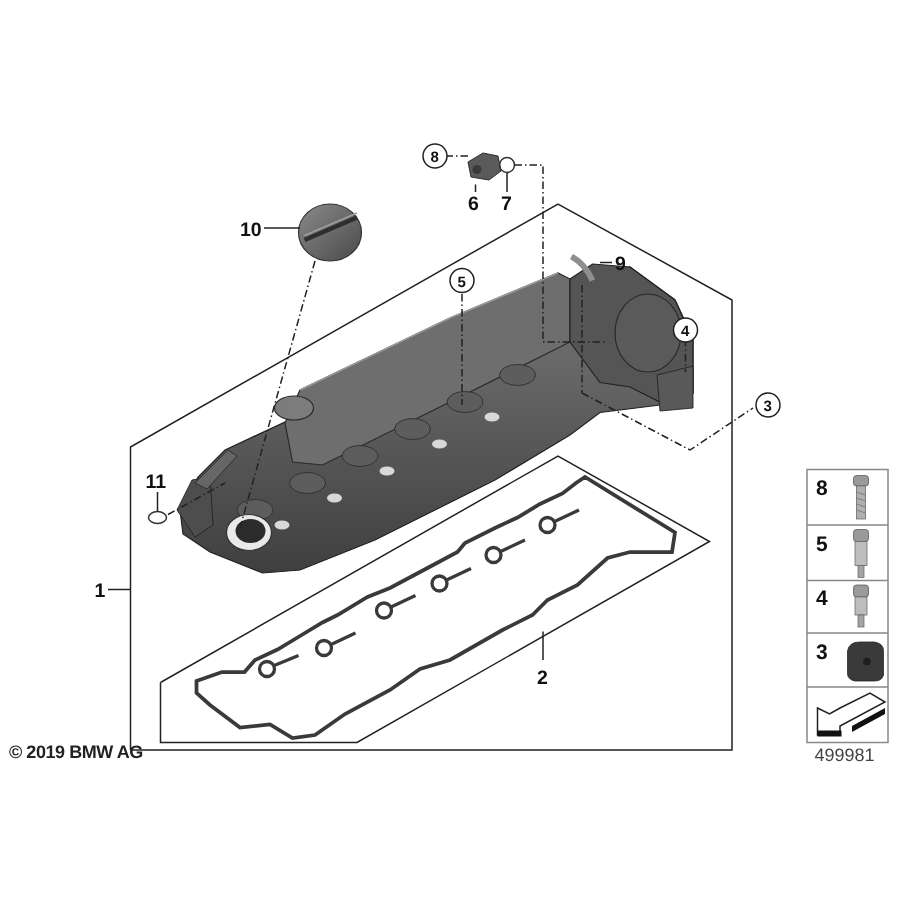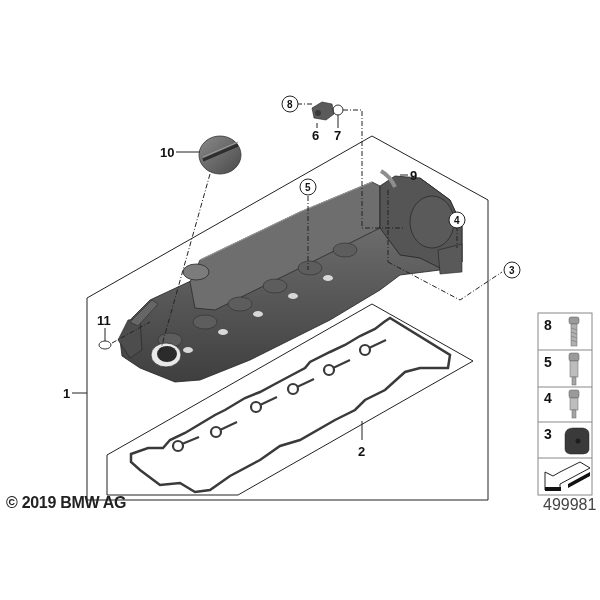--- a/index.html
+++ b/index.html
@@ -4,22 +4,22 @@
 <style>
   html, body { margin:0; padding:0; background:#ffffff; }
   body { width:600px; height:600px; position:relative; overflow:hidden; font-family:"Liberation Sans", sans-serif; }
   #diagram { position:absolute; left:0; top:0; width:600px; height:600px; }
   .callout-num { font-family:"Liberation Sans", sans-serif; font-weight:bold; font-size:13px; fill:#111; }
   .callout-circ-num { font-family:"Liberation Sans", sans-serif; font-weight:bold; font-size:10px; fill:#111; }
   .legend-num { font-family:"Liberation Sans", sans-serif; font-weight:bold; font-size:14px; fill:#111; }
   .frame { fill:none; stroke:#222; stroke-width:1; }
   .lead { fill:none; stroke:#222; stroke-width:1; }
   .dash { fill:none; stroke:#222; stroke-width:1; stroke-dasharray:5 2 1 2; }
-  .copyright { position:absolute; left:6px; top:494px; font-size:16px; font-weight:bold; color:#222; letter-spacing:-0.3px; font-family:"Liberation Sans", sans-serif; }
-  .diagram-id { position:absolute; left:543px; top:496px; font-size:16px; color:#444; font-family:"Liberation Sans", sans-serif; }
+  .copyright { position:absolute; left:6px; top:494px; font-size:12px; font-weight:bold; color:#222; letter-spacing:-0.3px; font-family:"Liberation Sans", sans-serif; }
+  .diagram-id { position:absolute; left:543px; top:496px; font-size:12px; color:#444; font-family:"Liberation Sans", sans-serif; }
 </style>
 </head>
 <body>
 
 <svg id="diagram" viewBox="0 0 600 600" xmlns="http://www.w3.org/2000/svg">
   <defs>
     <linearGradient id="coverGrad" x1="0" y1="0" x2="0" y2="1">
       <stop offset="0" stop-color="#7a7a7a"></stop>
       <stop offset="1" stop-color="#3f3f3f"></stop>
     </linearGradient>

